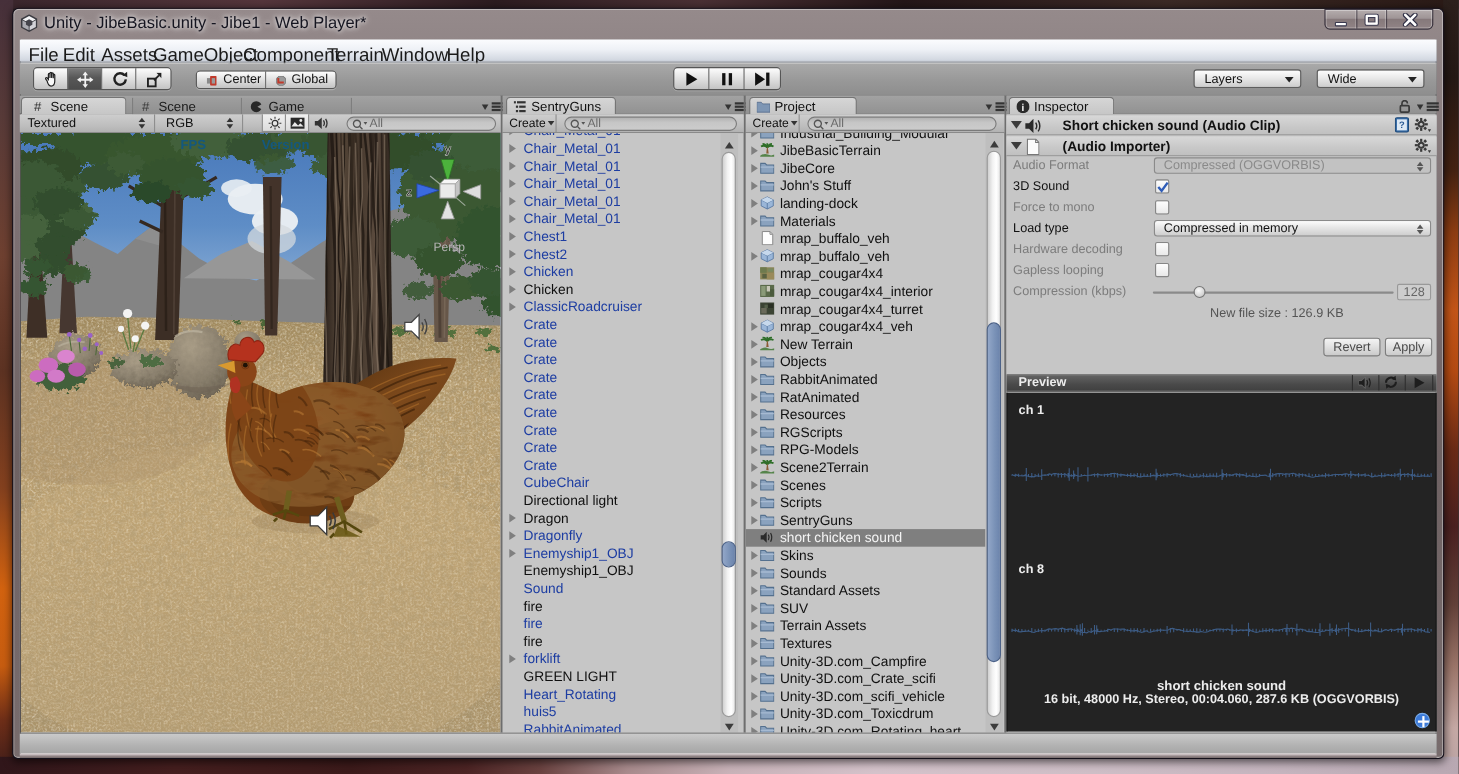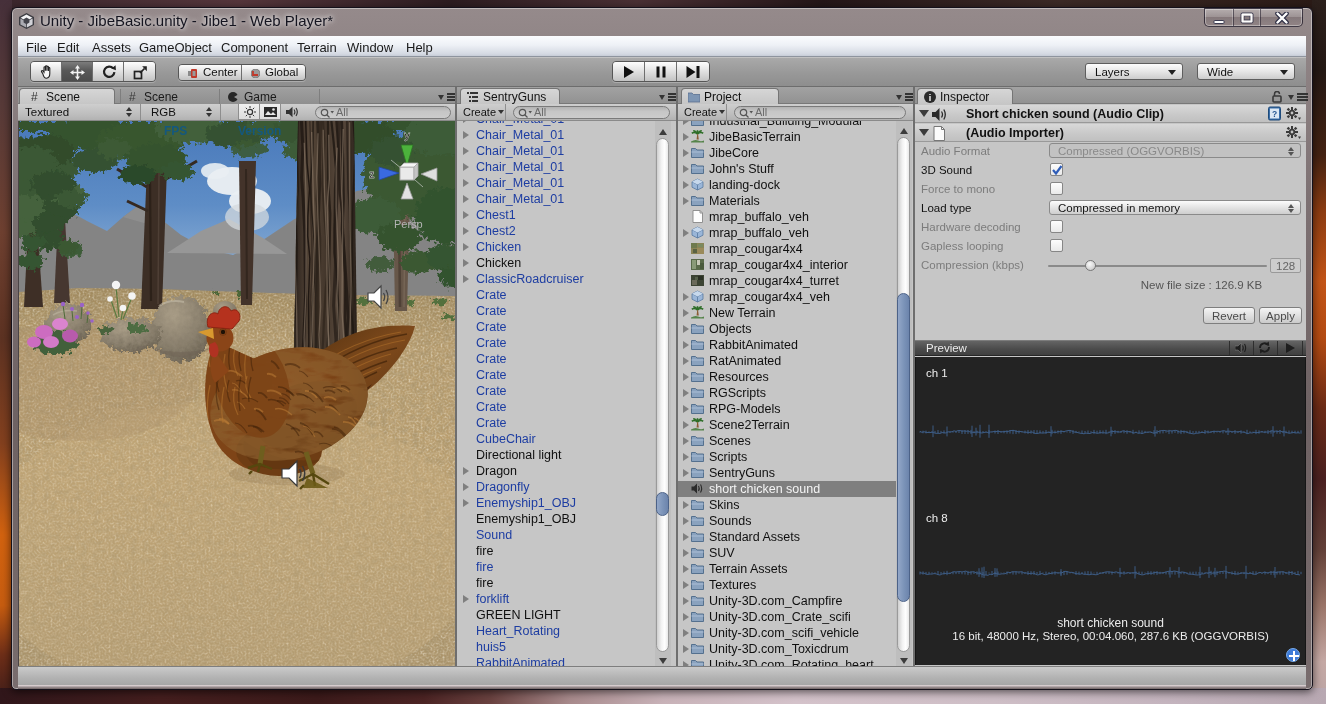--- a/index.html
+++ b/index.html
@@ -15,21 +15,21 @@
 
 #caps{left:1204px;top:8px;width:99px;height:19px;border-radius:0 0 5px 5px;background:linear-gradient(rgba(255,255,255,.30),rgba(255,255,255,.10) 45%,rgba(90,75,80,.25) 50%,rgba(140,120,125,.2));border:1px solid rgba(25,20,35,.75);box-shadow:inset 0 0 0 1px rgba(255,255,255,.35);display:flex}
 #caps .cb{flex:0 0 29px;position:relative;border-right:1px solid rgba(25,20,35,.55);box-shadow:inset -1px 0 0 rgba(255,255,255,.25)}
 #caps .cb:nth-child(2){flex-basis:27px}
 #caps .cb:last-child{flex:1;border-right:none;box-shadow:none}
 .glyph{position:absolute;left:50%;top:50%;transform:translate(-50%,-50%)}
 
 #client{left:18px;top:36px;width:1288px;height:650px;background:#c6c6c6;border-left:1px solid #4a4446;border-right:1px solid #4a4446}
 
 #menubar{left:18px;top:36px;width:1288px;height:21px;background:linear-gradient(#fbfcfe,#eef1f6 45%,#d4d9e2 90%,#c6ccd6);border-bottom:1px solid #8e949e}
-.mi{position:absolute;top:4px;font-size:13px;color:#1a1a1a}
+.mi{position:absolute;top:4px;font-size:17px;color:#1a1a1a}
 
 #toolbar{left:18px;top:57px;width:1288px;height:30px;background:linear-gradient(#a9a9a9,#989898 55%,#8e8e8e);border-top:1px solid #c2c2c2;border-bottom:1px solid #6d6d6d}
 .btngrp{position:absolute;display:flex;border:1px solid #565656;border-radius:4px;overflow:hidden;box-shadow:0 1px 0 rgba(255,255,255,.25)}
 .tbtn{position:relative;background:linear-gradient(#fdfdfd,#e3e3e3 45%,#c3c3c3);border-right:1px solid #6e6e6e}
 .tbtn:last-child{border-right:none}
 .tbtn.on{background:linear-gradient(#7c7c7c,#585858 45%,#4c4c4c)}
 .ddl{position:absolute;height:17px;border:1px solid #5e5e5e;border-radius:3px;background:linear-gradient(#fdfdfd,#e9e9e9 45%,#cdcdcd);font-size:11.5px;color:#111}
 .ddl .lab{position:absolute;left:9px;top:2px}
 .ddl .arr{position:absolute;right:6px;top:6px;width:0;height:0;border-left:4px solid transparent;border-right:4px solid transparent;border-top:5px solid #222}
 
@@ -63,21 +63,21 @@
 .ilabel.en{color:#111}
 .ipop{position:absolute;height:15px;border:1px solid #8a8a8a;border-radius:3px;font-size:11.5px}
 .ipop.dis{background:#c2c2c2;color:#8a8a8a}
 .ipop.en{background:linear-gradient(#fcfcfc,#e6e6e6 45%,#cecece);color:#111}
 .updn{position:absolute;right:5px;top:3px;width:7px;height:9px}
 .cbx{position:absolute;width:13px;height:13px;border:1px solid #868686;border-radius:2px;background:linear-gradient(#fdfdfd,#e9e9e9)}
 .ibtn{position:absolute;height:17px;border:1px solid #7e7e7e;border-radius:3px;background:linear-gradient(#f4f4f4,#e2e2e2 45%,#cacaca);font-size:11.5px;color:#4a4a4a;text-align:center}
 
 #pvhead{left:915px;top:340px;width:391px;height:16px;background:linear-gradient(#646464,#4a4a4a 60%,#404040);border-top:1px solid #7c7c7c;border-bottom:1px solid #262626}
 #pvdark{left:915px;top:357px;width:391px;height:308px;background:#232323;border-left:1px solid #161616;border-right:1px solid #161616}
-.pvtxt{position:absolute;color:#ececec;font-weight:normal;font-size:11.5px;white-space:nowrap}
+.pvtxt{position:absolute;color:#ececec;font-weight:bold;font-size:11.5px;white-space:nowrap}
 
 #statusbar{left:18px;top:666px;width:1288px;height:19px;background:linear-gradient(#cacaca,#b2b2b2 60%,#a6a6a6);border-top:1px solid #7e7e7e}
 #winbottom{left:18px;top:685px;width:1288px;height:4px;background:linear-gradient(#e8dee0,#9a8e90 55%,#6e6263)}
 </style></head><body>
 <div class="abs" id="desk-top"></div>
 <div class="abs" id="desk-left"></div>
 <div class="abs" id="desk-right"></div>
 <div class="abs" id="desk-bottom"></div>
 <div class="abs" id="win"></div>
 <div class="abs" id="titlebar"></div>
@@ -1250,21 +1250,21 @@
 <span class="ilabel" style="left:921px;top:221px">Hardware decoding</span>
 <div class="cbx" style="left:1050px;top:220px"></div>
 <span class="ilabel" style="left:921px;top:240px">Gapless looping</span>
 <div class="cbx" style="left:1050px;top:239px"></div>
 <span class="ilabel" style="left:921px;top:259px">Compression (kbps)</span>
 <div class="abs" style="left:1048px;top:265px;width:219px;height:2px;background:#8a8a8a;border-radius:1px"></div>
 <div class="abs" style="left:1085px;top:260px;width:11px;height:11px;border-radius:50%;background:radial-gradient(circle at 40% 35%,#fafafa,#d0d0d0 70%,#b0b0b0);border:1px solid #777"></div>
 <div class="abs" style="left:1270px;top:258px;width:31px;height:15px;background:#cdcdcd;border:1px solid #999;border-radius:2px;font-size:11.5px;color:#666">
     <span class="abs" style="left:5px;top:1px">128</span>
   </div>
-<div class="abs" style="left:1100px;top:279px;width:203px;font-size:11.5px;color:#555;text-align:center">New file size : 126.9 KB</div>
+<div class="abs" style="left:1100px;top:279px;width:203px;font-size:11.5px;color:#555;text-align:left">New file size : 126.9 KB</div>
 <div class="ibtn" style="left:1203px;top:307px;width:52px">
     <span class="abs" style="left:0;right:0;top:2px">Revert</span>
   </div>
 <div class="ibtn" style="left:1259px;top:307px;width:43px">
     <span class="abs" style="left:0;right:0;top:2px">Apply</span>
   </div>
 <div class="abs" id="pvhead"></div>
 <span class="pvtxt" style="left:926px;top:342px">Preview</span>
 <div class="abs" style="left:1229px;top:341px;width:1px;height:14px;background:#2e2e2e"></div>
 <div class="abs" style="left:1253px;top:341px;width:1px;height:14px;background:#2e2e2e"></div>

